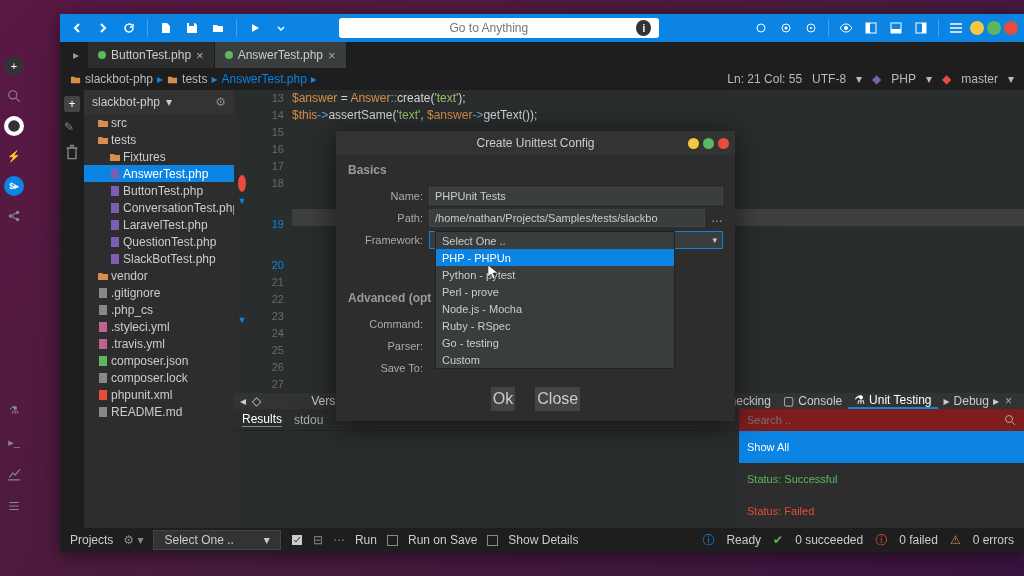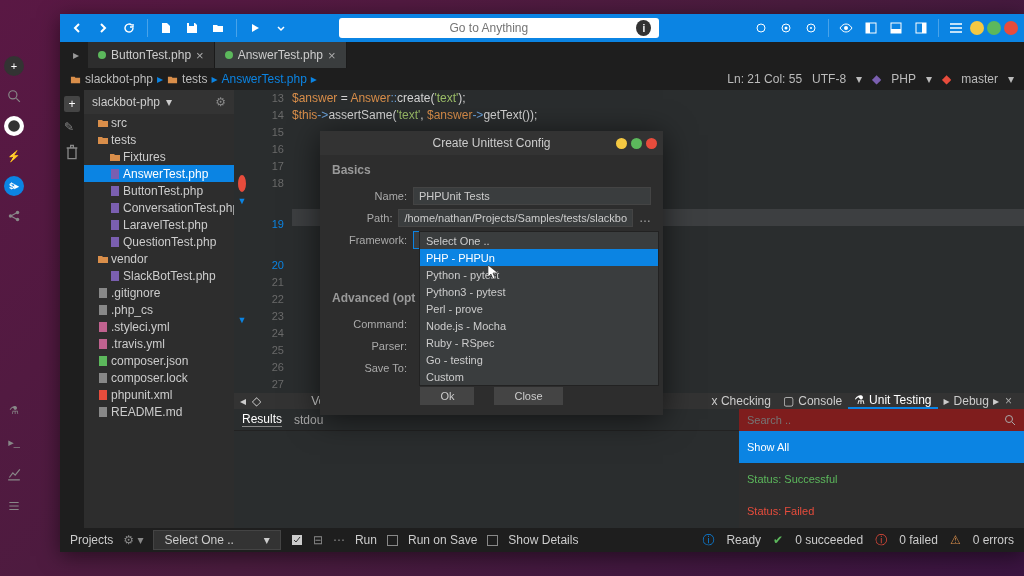--- a/index.html
+++ b/index.html
@@ -62,34 +62,34 @@
 .rp-search { height: 22px; background: #7f1d1d; display: flex; align-items: center; padding: 0 8px; }
 .rp-search input { flex: 1; background: transparent; border: none; outline: none; color: #aaa; font-size: 11px; }
 .rp-list div { height: 18px; padding: 16px 8px; display: flex; align-items: center; font-size: 11px; cursor: pointer; }
 .rp-showall { background: #0b84e3; color: #fff; }
 .rp-succ { color: #5cb85c; } .rp-fail { color: #e74c3c; } .rp-err { color: #d98e4a; }
 .footbar { height: 24px; background: #1e1e1e; display: flex; align-items: center; padding: 0 10px; color: #ccc; font-size: 11px; gap: 10px; }
 .ft-sel { background: #333; padding: 2px 10px; border: 1px solid #444; display: flex; align-items: center; gap: 30px; }
 .ft-right { margin-left: auto; display: flex; align-items: center; gap: 12px; }
 .chk { width: 11px; height: 11px; border: 1px solid #888; display: inline-block; }
 .side-circ { width: 20px; height: 20px; border-radius: 50%; display: flex; align-items: center; justify-content: center; font-size: 11px; }
-.dialog { position: absolute; left: 320px; top: 131px; width: 343px; background: #2d2d2d; box-shadow: 0 4px 30px rgba(0,0,0,0.6); z-index: 100; color: #ccc; }
+.dialog { position: absolute; left: 336px; top: 131px; width: 399px; background: #2d2d2d; box-shadow: 0 4px 30px rgba(0,0,0,0.6); z-index: 100; color: #ccc; }
 .dlg-title { height: 24px; display: flex; align-items: center; justify-content: center; background: #333; position: relative; font-size: 11px; }
 .dlg-ctrls { position: absolute; right: 6px; display: flex; gap: 4px; }
 .dlg-sec { padding: 8px 12px; font-weight: bold; color: #999; }
 .dlg-row { display: flex; align-items: center; height: 22px; padding: 0 12px; gap: 6px; }
 .dlg-lbl { width: 75px; text-align: right; color: #aaa; font-size: 11px; }
 .dlg-inp { flex: 1; height: 18px; background: #3a3d3e; border: 1px solid #444; padding: 0 5px; color: #ccc; font-size: 11px; display: flex; align-items: center; }
 .dlg-sel { flex: 1; height: 18px; background: #3a3d3e; border: 1px solid #0b84e3; padding: 0 5px; color: #ccc; font-size: 11px; display: flex; align-items: center; position: relative; }
 .dlg-sel::after { content: '▾'; position: absolute; right: 5px; font-size: 9px; }
 .dropdown { position: absolute; left: 99px; top: 100px; width: 240px; background: #3a3d3e; border: 1px solid #222; z-index: 101; }
 .dd-opt { height: 17px; display: flex; align-items: center; padding: 0 6px; font-size: 11px; color: #ccc; cursor: pointer; }
 .dd-opt.hl { background: #0b84e3; color: #fff; }
 .dlg-btns { display: flex; justify-content: center; gap: 20px; padding: 8px 0 10px; }
-.dlg-btn { padding: 3px 20px; background: #444; color: #ccc; cursor: pointer; font-size: 11px; text-align: center; }
+.dlg-btn { padding: 3px 2px; background: #444; color: #ccc; cursor: pointer; font-size: 16px; text-align: center; }
 .cursor-ptr { position: absolute; left: 488px; top: 265px; z-index: 200; width: 12px; height: 16px; }
 svg { display: block; }
 </style>
 </head>
 <body>
 
 <div class="app">
 
   <div class="topbar">
     <div class="tb-btn">
@@ -314,35 +314,35 @@
             <span>LaravelTest.php</span>
           </div>
           <div class="tree-row ind2">
             <span class="tree-ico">
               <svg viewBox="0 0 10 10">
                 <rect x="1" y="0" width="8" height="10" fill="#7a5fb0"></rect>
               </svg>
             </span>
             <span>QuestionTest.php</span>
           </div>
+          <div class="tree-row ind2">
+            <span class="tree-ico">
+              <svg viewBox="0 0 10 10">
+                <rect x="1" y="0" width="8" height="10" fill="#7a5fb0"></rect>
+              </svg>
+            </span>
+            <span>SlackBotTest.php</span>
+          </div>
           <div class="tree-row ind1">
             <span class="tree-ico">
               <svg viewBox="0 0 10 10">
                 <path d="M0 2h4l1 1h5v6H0z" fill="#d98e4a"></path>
               </svg>
             </span>
             <span>vendor</span>
-          </div>
-          <div class="tree-row ind2">
-            <span class="tree-ico">
-              <svg viewBox="0 0 10 10">
-                <rect x="1" y="0" width="8" height="10" fill="#7a5fb0"></rect>
-              </svg>
-            </span>
-            <span>SlackBotTest.php</span>
           </div>
           <div class="tree-row ind1">
             <span class="tree-ico">
               <svg viewBox="0 0 10 10">
                 <rect x="1" y="0" width="8" height="10" fill="#888"></rect>
               </svg>
             </span>
             <span>.gitignore</span>
           </div>
           <div class="tree-row ind1">
@@ -627,21 +627,20 @@
     </div>
   <div class="dlg-btns">
     <div class="dlg-btn">Ok</div>
     <div class="dlg-btn">Close</div>
   </div>
 
   <div class="dropdown" id="dd">
       <div class="dd-opt">Select One ..</div>
       <div class="dd-opt hl">PHP - PHPUn</div>
       <div class="dd-opt">Python - pytest</div>
-      <div class="dd-opt">Python3 - pytest</div>
       <div class="dd-opt">Perl - prove</div>
       <div class="dd-opt">Node.js - Mocha</div>
       <div class="dd-opt">Ruby - RSpec</div>
       <div class="dd-opt">Go - testing</div>
       <div class="dd-opt">Custom</div>
     </div>
 </div>
 
 <div class="cursor-ptr">
     <svg viewBox="0 0 12 16">

